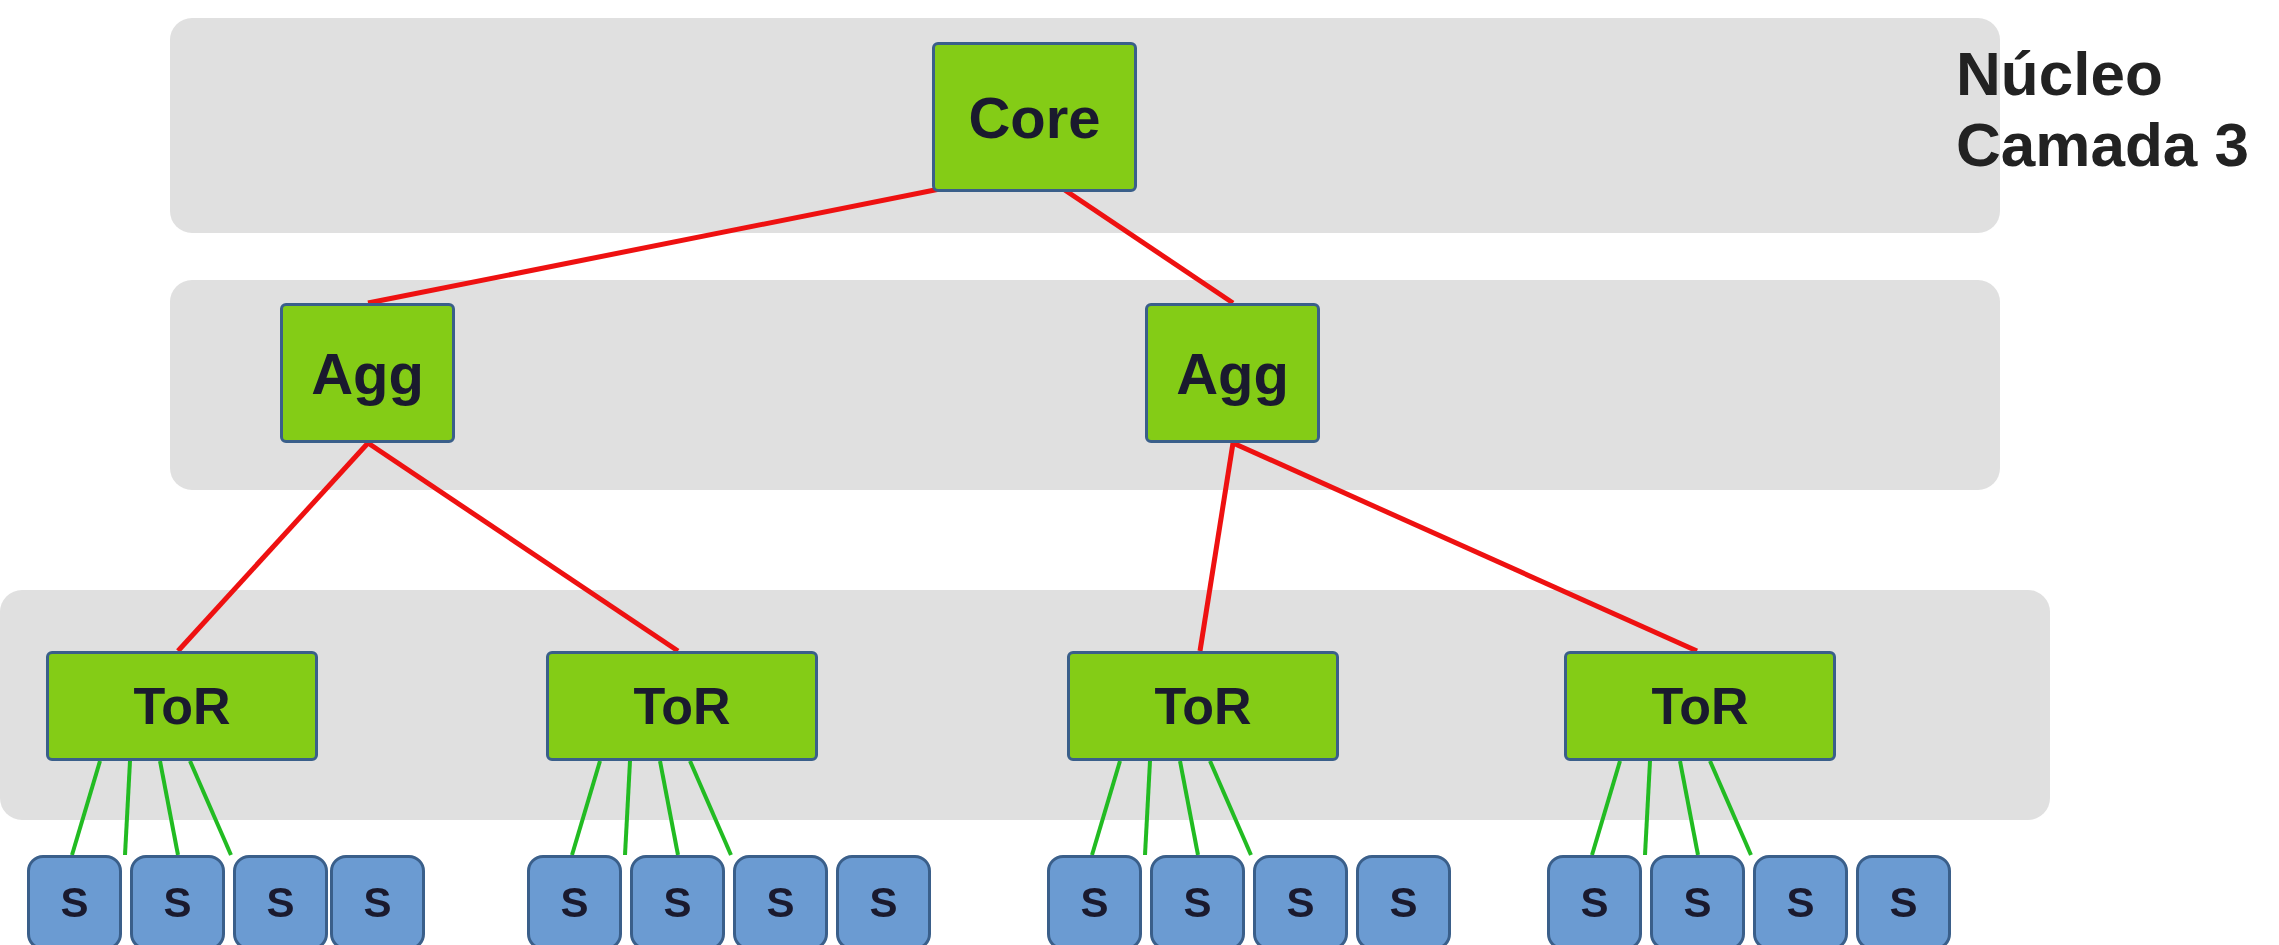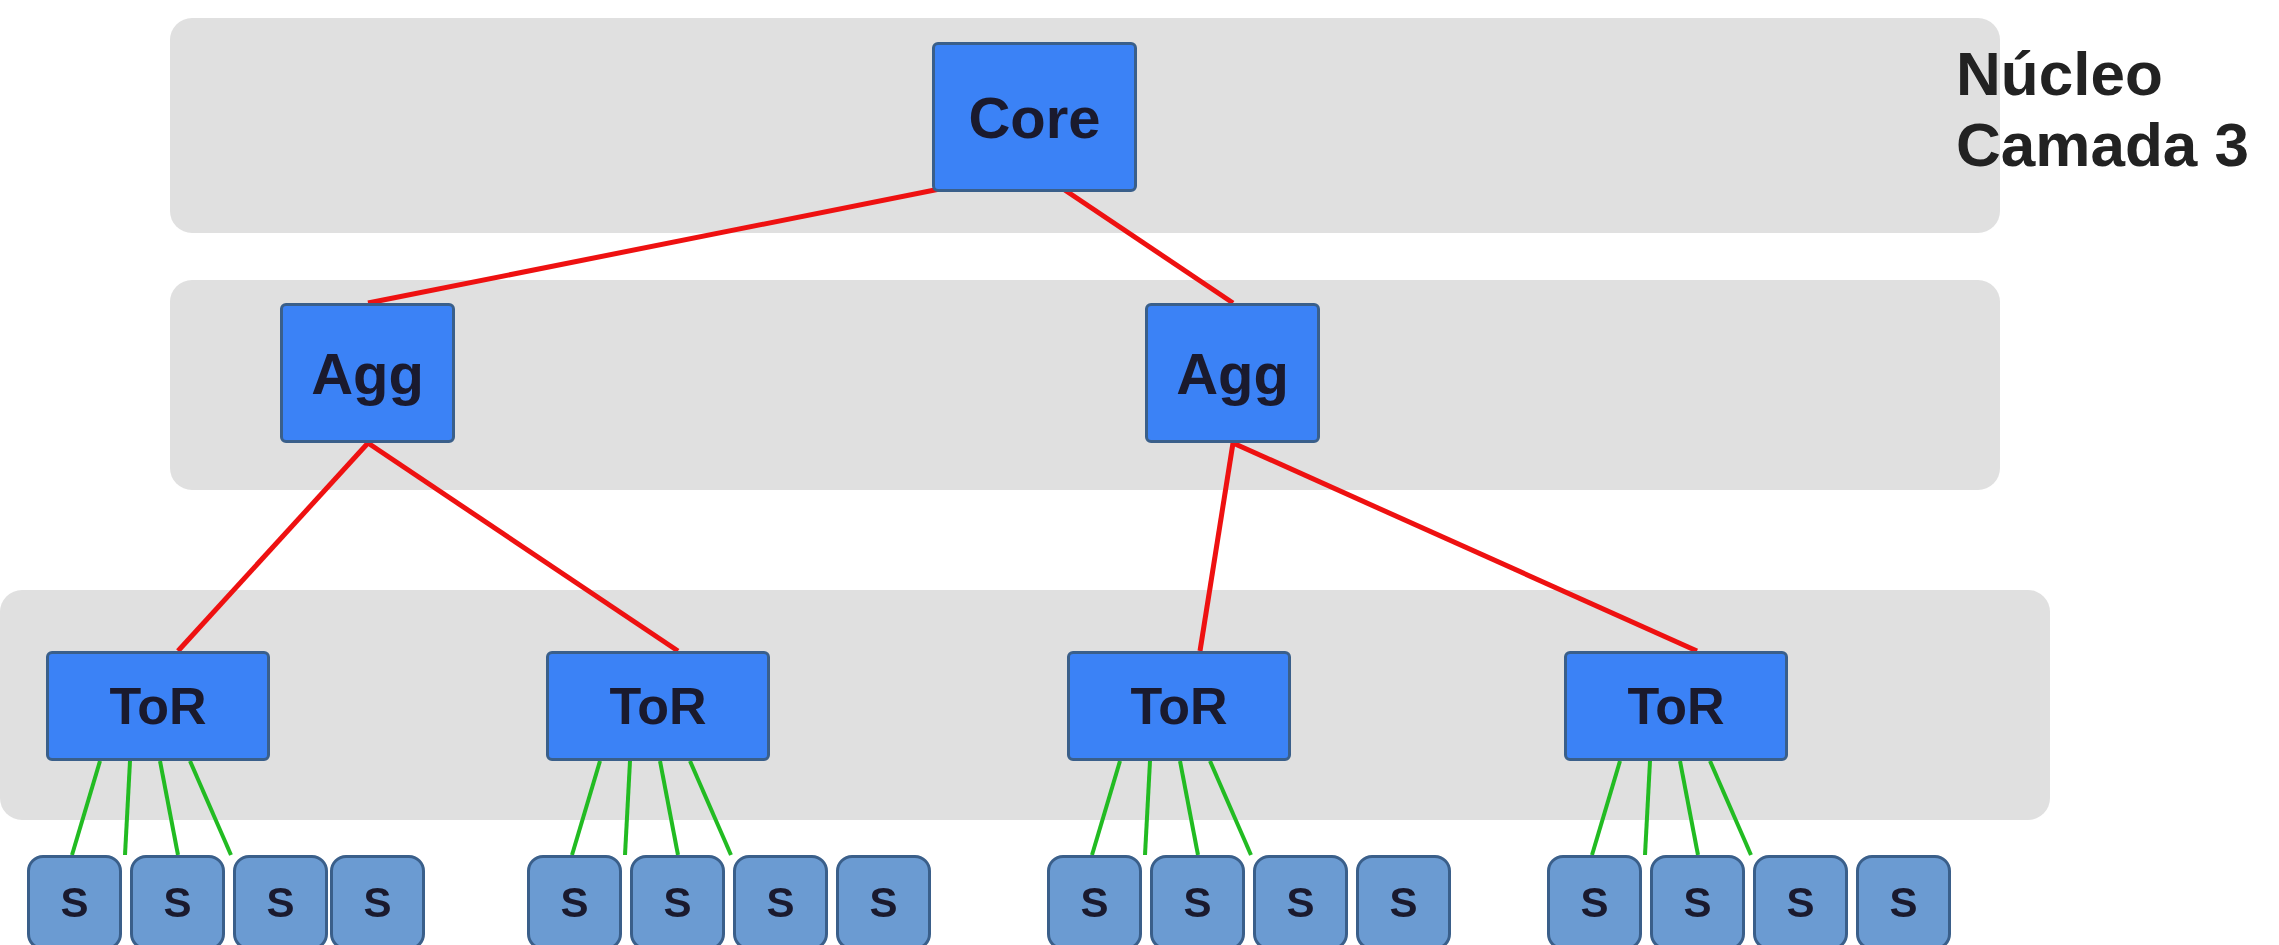--- a/index.html
+++ b/index.html
@@ -57,21 +57,21 @@
       line-height: 1.15;
     }
 
     .label-core { top: 38px; right: 30px; }
     .label-agg  { top: 295px; right: 30px; }
     .label-tor  { top: 610px; right: 30px; }
 
     
     .node {
       position: absolute;
-      background: #3b82f6;
+      background: #84cc16;
       border: 3px solid #3a5f8a;
       border-radius: 6px;
       display: flex;
       align-items: center;
       justify-content: center;
       font-size: 58px;
       font-weight: bold;
       color: #1a1a2e;
     }
 
@@ -91,21 +91,21 @@
 
     .node-agg-right {
       width: 175px;
       height: 140px;
       left: 1145px;
       top: 303px;
     }
 
     
     .node-tor {
-      width: 224px;
+      width: 272px;
       height: 110px;
       font-size: 52px;
     }
 
     .node-tor-1 { left: 46px;  top: 651px; }
     .node-tor-2 { left: 546px; top: 651px; }
     .node-tor-3 { left: 1067px; top: 651px; }
     .node-tor-4 { left: 1564px; top: 651px; }
 
     

